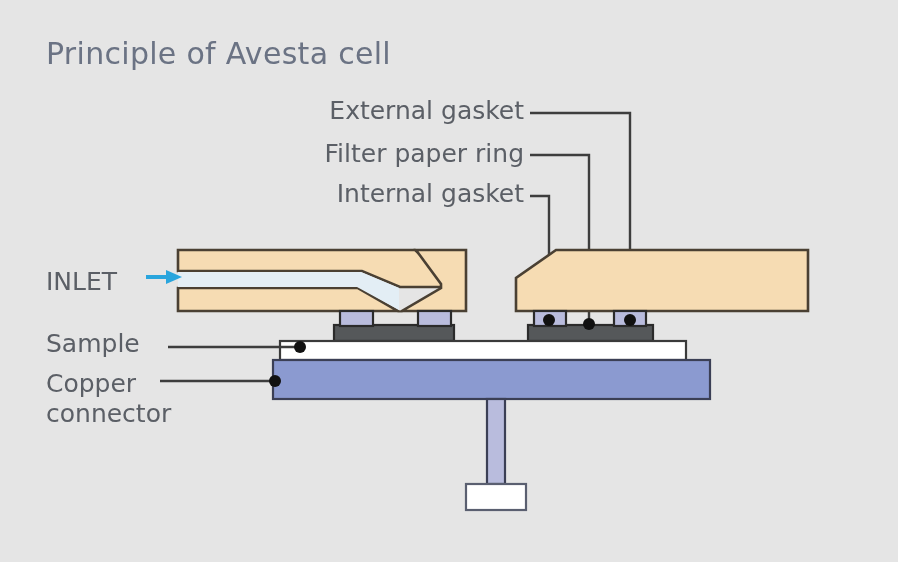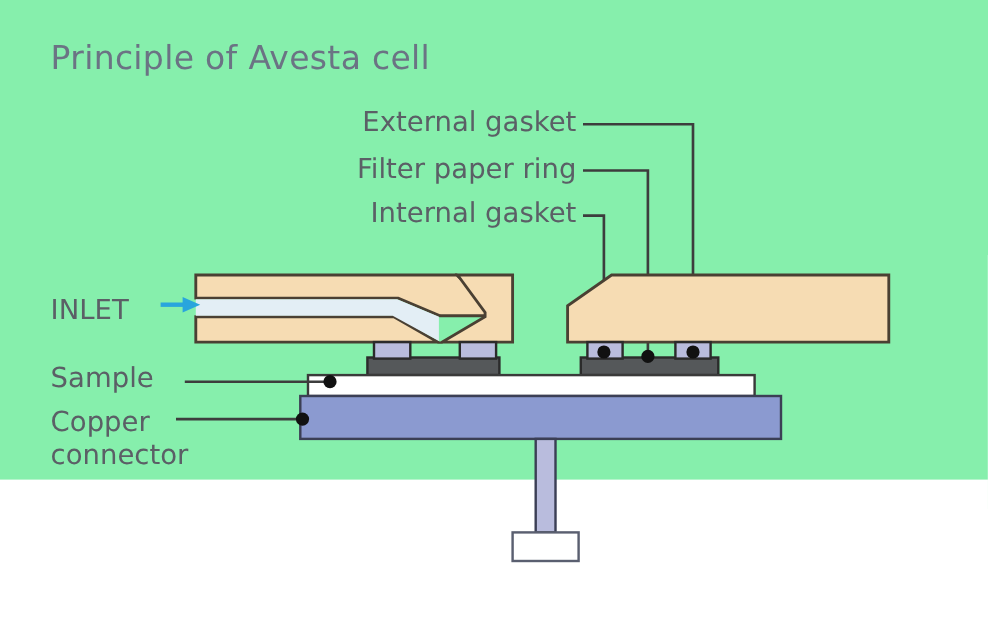--- a/index.html
+++ b/index.html
@@ -9,22 +9,22 @@
   }
   body {
     width: 898px;
     height: 562px;
     font-family: "DejaVu Sans", sans-serif;
     overflow: hidden;
   }
   #figure {
     position: relative;
     width: 898px;
-    height: 436px;
-    background: #86efac;
+    height: 562px;
+    background: #e5e5e5;
   }
   #title {
     position: absolute;
     left: 46px;
     top: 36px;
     font-family: "DejaVu Sans", sans-serif;
     font-size: 30px;
     font-weight: 400;
     color: #6b7384;
     letter-spacing: 0.3px;

